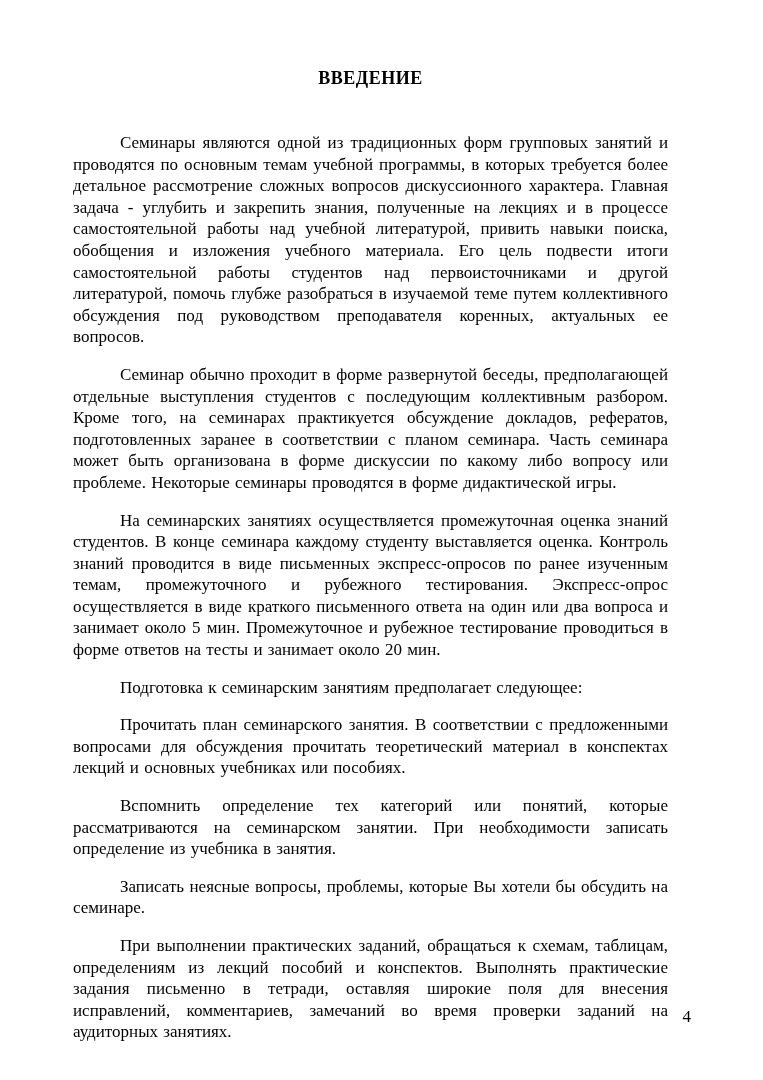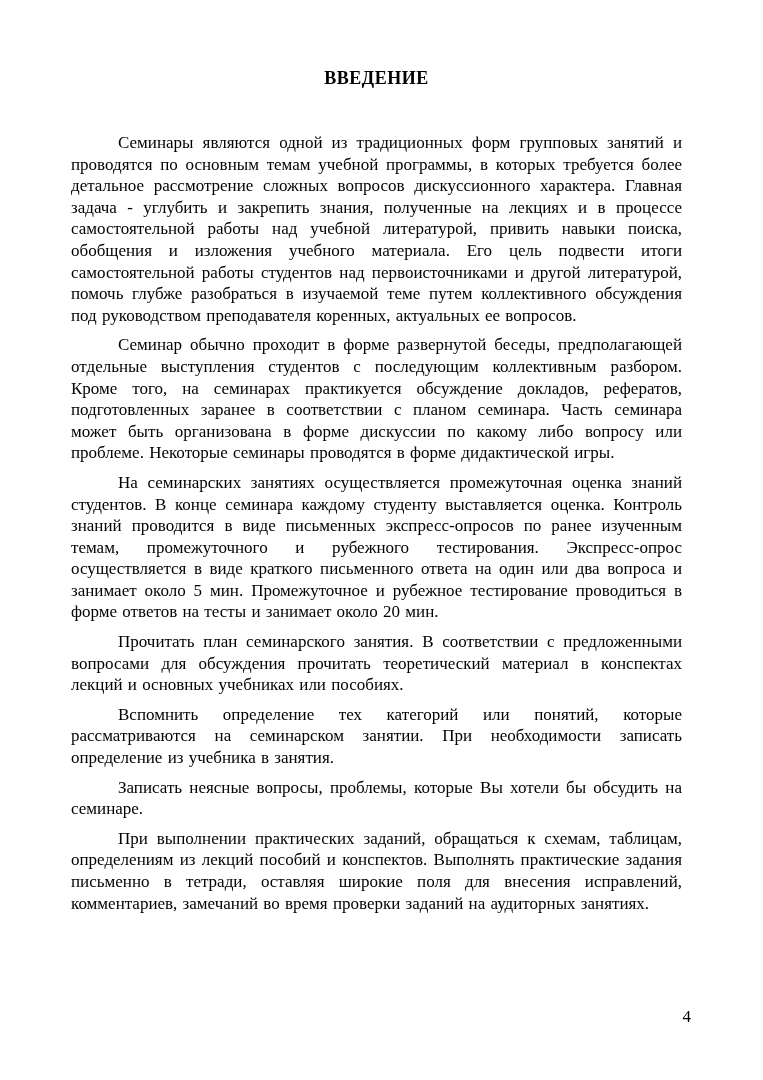--- a/index.html
+++ b/index.html
@@ -13,33 +13,33 @@
     height: 1080px;
     background: #ffffff;
     color: #000000;
     font-family: "Liberation Serif", "DejaVu Serif", serif;
     box-sizing: border-box;
     overflow: hidden;
   }
   .content {
     position: absolute;
     top: 68px;
-    left: 63px;
+    left: 57px;
     width: 627px;
   }
   .doc-title {
     font-size: 18px;
     font-weight: bold;
     text-align: center;
     letter-spacing: 0.5px;
     margin: 0 0 43px 0;
     line-height: 21px;
   }
   .para {
-    margin: 8px;
+    margin: 16px;
     font-size: 17px;
     line-height: 21.6px;
     text-align: justify;
     text-indent: 47px;
     word-spacing: 1px;
   }
   .page-number {
     position: absolute;
     top: 1006px;
     right: 72px;
@@ -49,19 +49,20 @@
 </style>
 </head>
 <body>
 
 <div class="page">
   <div class="content">
     <h1 class="doc-title">ВВЕДЕНИЕ</h1>
     <p class="para">Семинары являются одной из традиционных форм групповых занятий и проводятся по основным темам учебной программы, в которых требуется более детальное рассмотрение сложных вопросов дискуссионного характера. Главная задача - углубить и закрепить знания, полученные на лекциях и в процессе самостоятельной работы над учебной литературой, привить навыки поиска, обобщения и изложения учебного материала. Его цель подвести итоги самостоятельной работы студентов над первоисточниками и другой литературой, помочь глубже разобраться в изучаемой теме путем коллективного обсуждения под руководством преподавателя коренных, актуальных ее вопросов.</p>
     <p class="para">Семинар обычно проходит в форме развернутой беседы, предполагающей отдельные выступления студентов с последующим коллективным разбором. Кроме того, на семинарах практикуется обсуждение докладов, рефератов, подготовленных заранее в соответствии с планом семинара. Часть семинара может быть организована в форме дискуссии по какому либо вопросу или проблеме. Некоторые семинары проводятся в форме дидактической игры.</p>
     <p class="para">На семинарских занятиях осуществляется промежуточная оценка знаний студентов. В конце семинара каждому студенту выставляется оценка. Контроль знаний проводится в виде письменных экспресс-опросов по ранее изученным темам, промежуточного и рубежного тестирования. Экспресс-опрос осуществляется в виде краткого письменного ответа на один или два вопроса и занимает около 5 мин. Промежуточное и рубежное тестирование проводиться в форме ответов на тесты и занимает около 20 мин.</p>
+    <p class="para">Подготовка к семинарским занятиям предполагает следующее:</p>
     <p class="para">Прочитать план семинарского занятия. В соответствии с предложенными вопросами для обсуждения прочитать теоретический материал в конспектах лекций и основных учебниках или пособиях.</p>
     <p class="para">Вспомнить определение тех категорий или понятий, которые рассматриваются на семинарском занятии. При необходимости записать определение из учебника в занятия.</p>
     <p class="para">Записать неясные вопросы, проблемы, которые Вы хотели бы обсудить на семинаре.</p>
     <p class="para">При выполнении практических заданий, обращаться к схемам, таблицам, определениям из лекций пособий и конспектов. Выполнять практические задания письменно в тетради, оставляя широкие поля для внесения исправлений, комментариев, замечаний во время проверки заданий на аудиторных занятиях.</p>
   </div>
   <div class="page-number">4</div>
 </div>
 
 </body></html>

